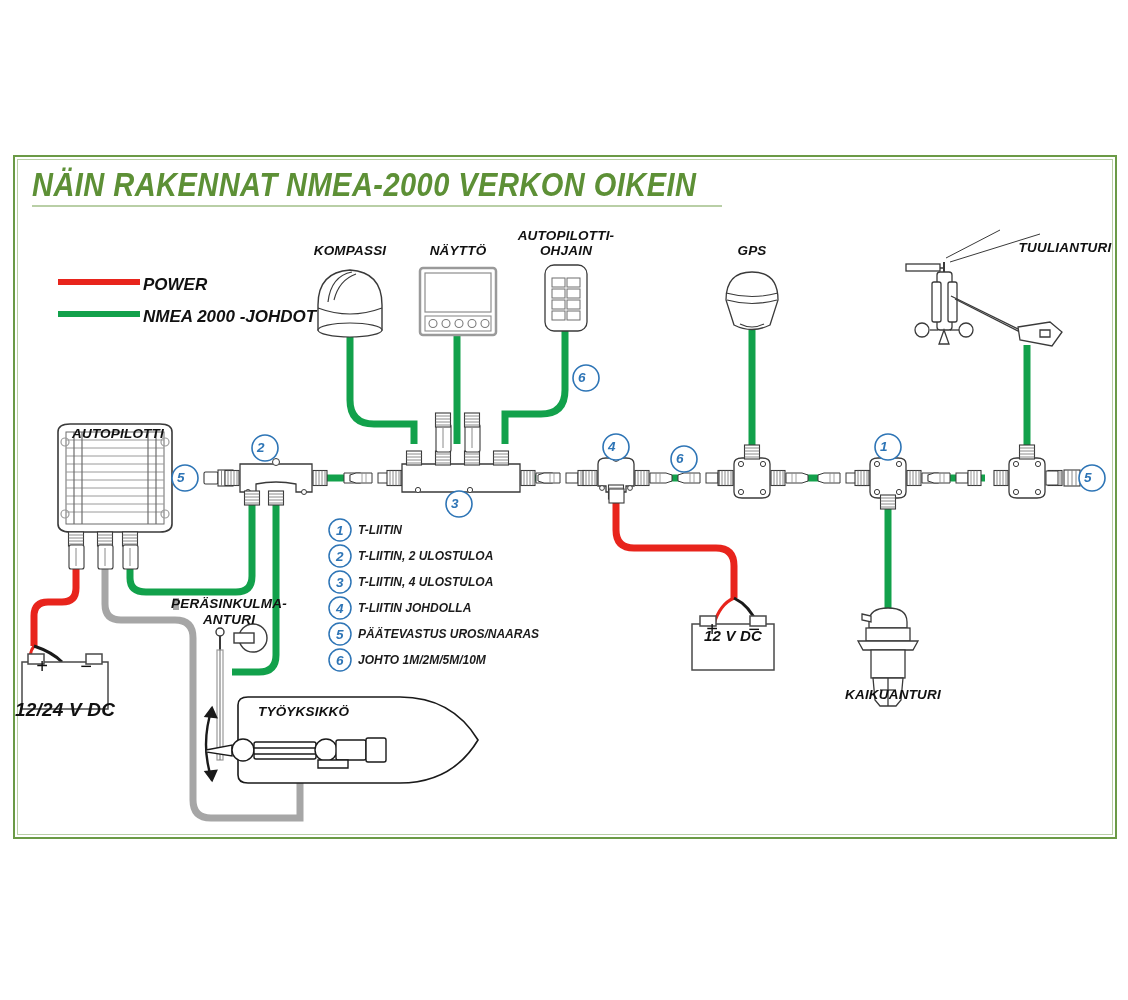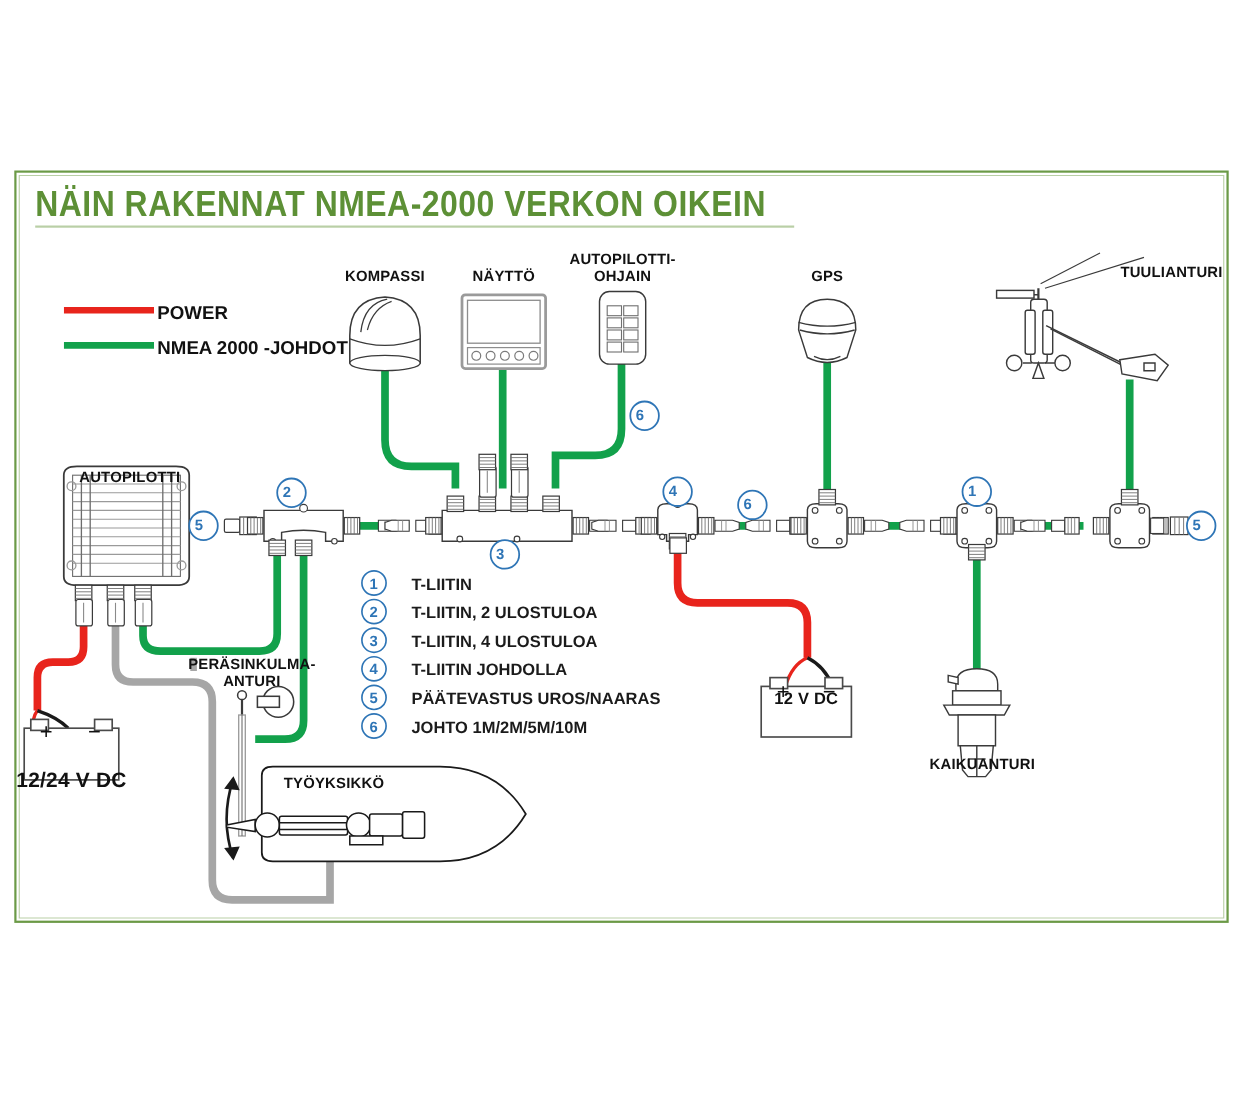--- a/index.html
+++ b/index.html
@@ -1,28 +1,28 @@
 <!DOCTYPE html>
 <html><head>
 <meta charset="utf-8">
 <style>
   html,body{margin:0;padding:0;background:#ffffff;}
   body{width:1128px;height:1000px;font-family:"Liberation Sans",sans-serif;overflow:hidden;}
-  #stage{position:relative;width:1128px;height:1000px;background:#fff;}
+  #stage{position:relative;width:1128px;height:1000px;background:#fff;font-style:italic;}
   #frame{position:absolute;left:13px;top:155px;width:1100px;height:680px;
          border:2px solid #6b9a46;box-shadow:inset 0 0 0 2px #ffffff, inset 0 0 0 3px #b9cfa6;}
   svg{position:absolute;left:0;top:0;}
   .lbl{position:absolute;font-family:"Liberation Sans",sans-serif;color:#111;
        font-weight:700;font-size:13.5px;letter-spacing:.2px;line-height:1.12;text-align:center;}
   .legtxt{position:absolute;font-size:17px;font-weight:700;color:#111;}
   .title{position:absolute;left:32px;top:166px;font-size:33px;font-weight:700;
          color:#5d9036;letter-spacing:.5px;transform:scaleX(.88);transform-origin:left top;white-space:nowrap;}
   .titlerule{position:absolute;left:32px;top:205px;width:690px;height:2px;background:#b9cfa6;}
   .numtxt{position:absolute;font-size:13.5px;font-weight:700;color:#1b1b1b;white-space:nowrap;}
-  .keyrow{position:absolute;font-size:15px;font-weight:700;color:#1b1b1b;white-space:nowrap;margin-left:16px;}
+  .keyrow{position:absolute;font-size:12px;font-weight:700;color:#1b1b1b;white-space:nowrap;}
 </style>
 </head>
 <body>
 
 <div id="stage">
 
   <div id="frame"></div>
 
   <div class="title">NÄIN RAKENNAT NMEA-2000 VERKON OIKEIN</div>
   <div class="titlerule"></div>

